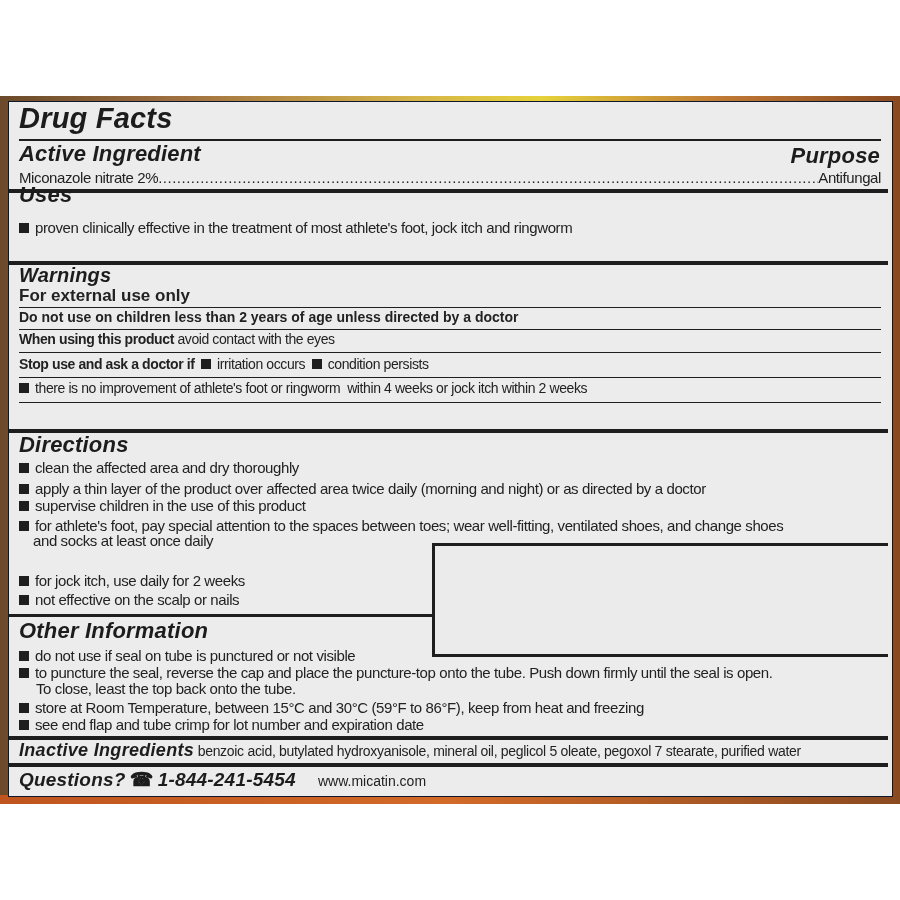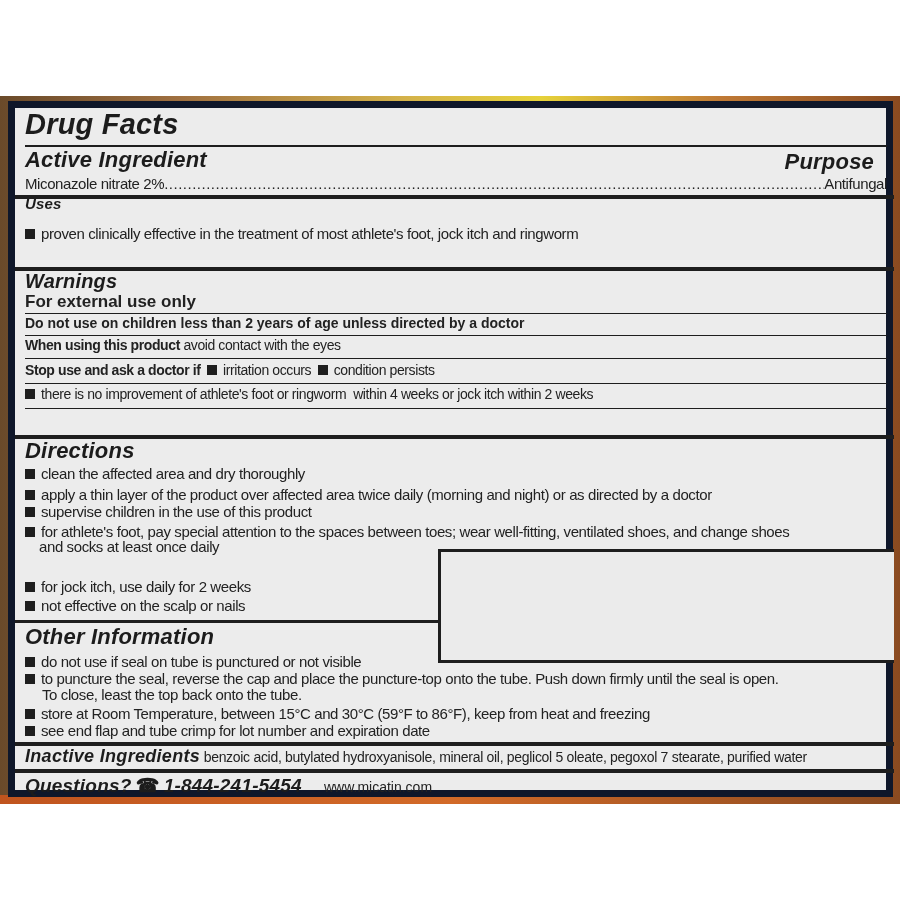--- a/index.html
+++ b/index.html
@@ -9,21 +9,21 @@
   .carton {
     position: absolute; left: 0; top: 96px; width: 900px; height: 708px;
     background: linear-gradient(90deg, #6a4a2a 0%, #a07040 20%, #d4b24a 45%, #e6d23a 60%, #c07a35 80%, #8a4a20 100%);
   }
   .carton-bottom {
     position: absolute; left: 0; top: 795px; width: 900px; height: 9px;
     background: linear-gradient(90deg, #c0541e 0%, #d26a28 50%, #8a4a20 100%);
   }
   .panel {
     position: absolute; left: 8px; top: 101px; width: 885px; height: 696px;
-    background: #ececec; border: 7px solid #0f172a;
+    background: #ececec; border: 1px solid #0f172a;
   }
   .hdr {
     font-weight: bold; font-style: italic; color: #1c1c1c;
     position: absolute; letter-spacing: 0.2px;
   }
   .txt { position: absolute; font-family: "Liberation Sans", sans-serif; font-size: 15px; white-space: nowrap; color: #222; }
   .cond { font-size: 15px; letter-spacing: -0.4px; }
   .sq { display: inline-block; width: 10px; height: 10px; background: #1e1e1e; margin-right: 6px; vertical-align: 0px; }
   .rule { position: absolute; background: #1e1e1e; }
   .bold { font-weight: bold; }
@@ -42,21 +42,21 @@
 
   <div class="hdr" style="left:10px; top:39px; font-size:22px;">Active Ingredient</div>
   <div class="hdr" style="right:12px; top:41px; font-size:22px;">Purpose</div>
   <div class="txt cond" style="left:10px; top:67px; width:862px; display:flex;">
     <span>Miconazole nitrate 2%</span>
     <span class="dots" style="flex:1; letter-spacing:0.5px;">..................................................................................................................................................</span>
     <span>Antifungal</span>
   </div>
   <div class="rule" style="left:0; top:87px; width:879px; height:4px;"></div>
 
-  <div class="hdr" style="left:10px; top:87px; font-size:15px;">Uses</div>
+  <div class="hdr" style="left:10px; top:80px; font-size:22px;">Uses</div>
   <div class="txt cond" style="left:10px; top:117px;">
     <span class="sq"></span><span>proven clinically effective in the treatment of most athlete's foot, jock itch and ringworm</span>
   </div>
   <div class="rule" style="left:0; top:159px; width:879px; height:4px;"></div>
 
   <div class="hdr" style="left:10px; top:162px; font-size:20px;">Warnings</div>
   <div class="txt bold" style="left:10px; top:184px; font-size:17px;">For external use only</div>
   <div class="rule" style="left:10px; top:205px; width:862px; height:1px;"></div>
   <div class="txt bold" style="left:10px; top:207px; font-size:14px;">Do not use on children less than 2 years of age unless directed by a doctor</div>
   <div class="rule" style="left:10px; top:227px; width:862px; height:1px;"></div>

